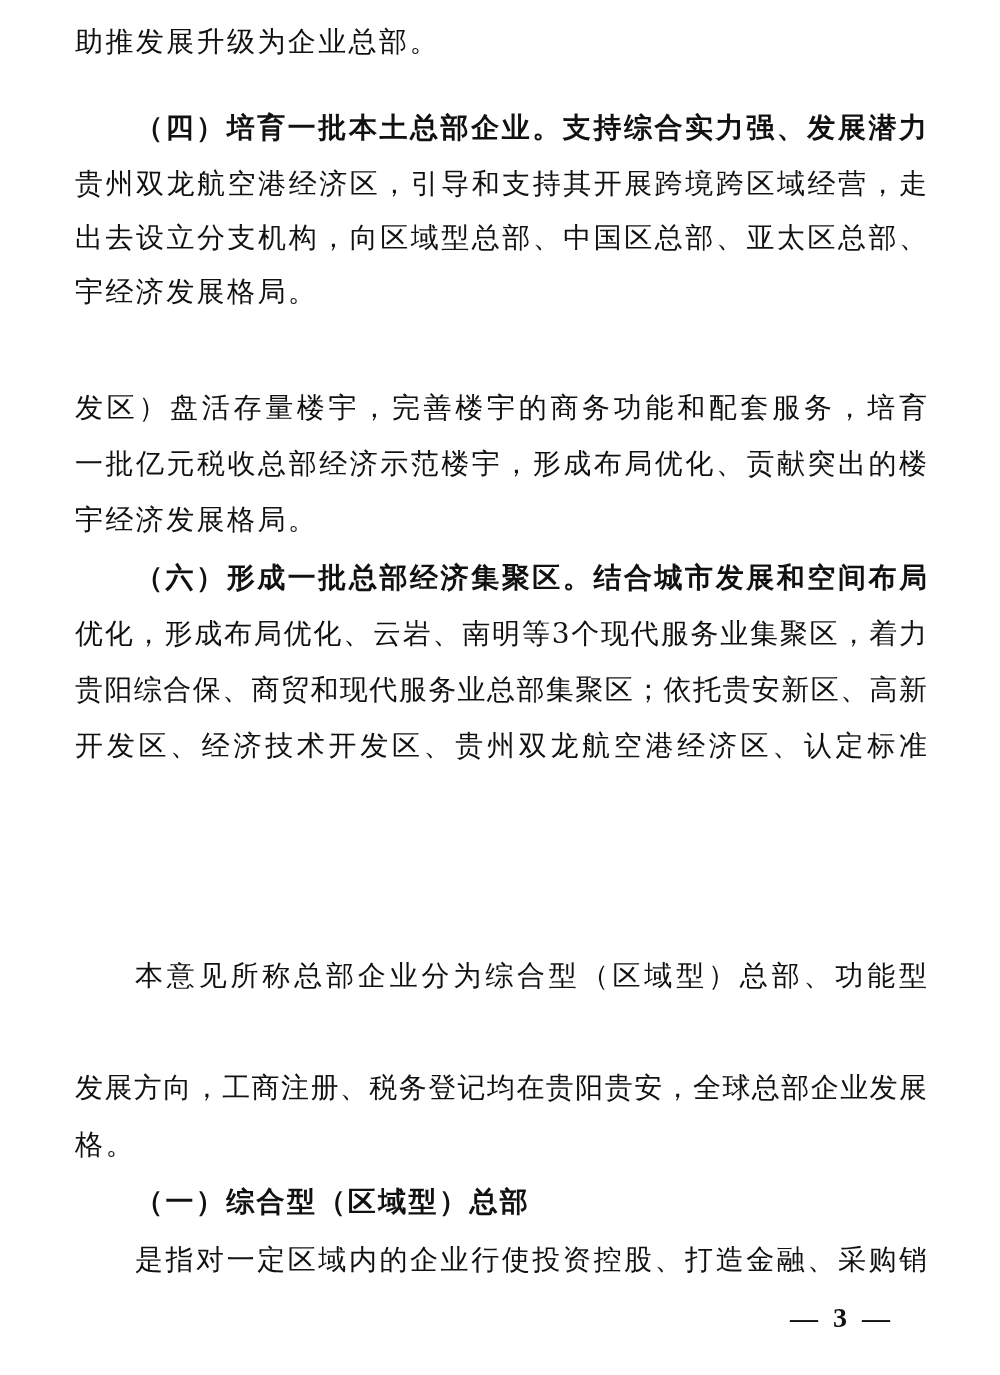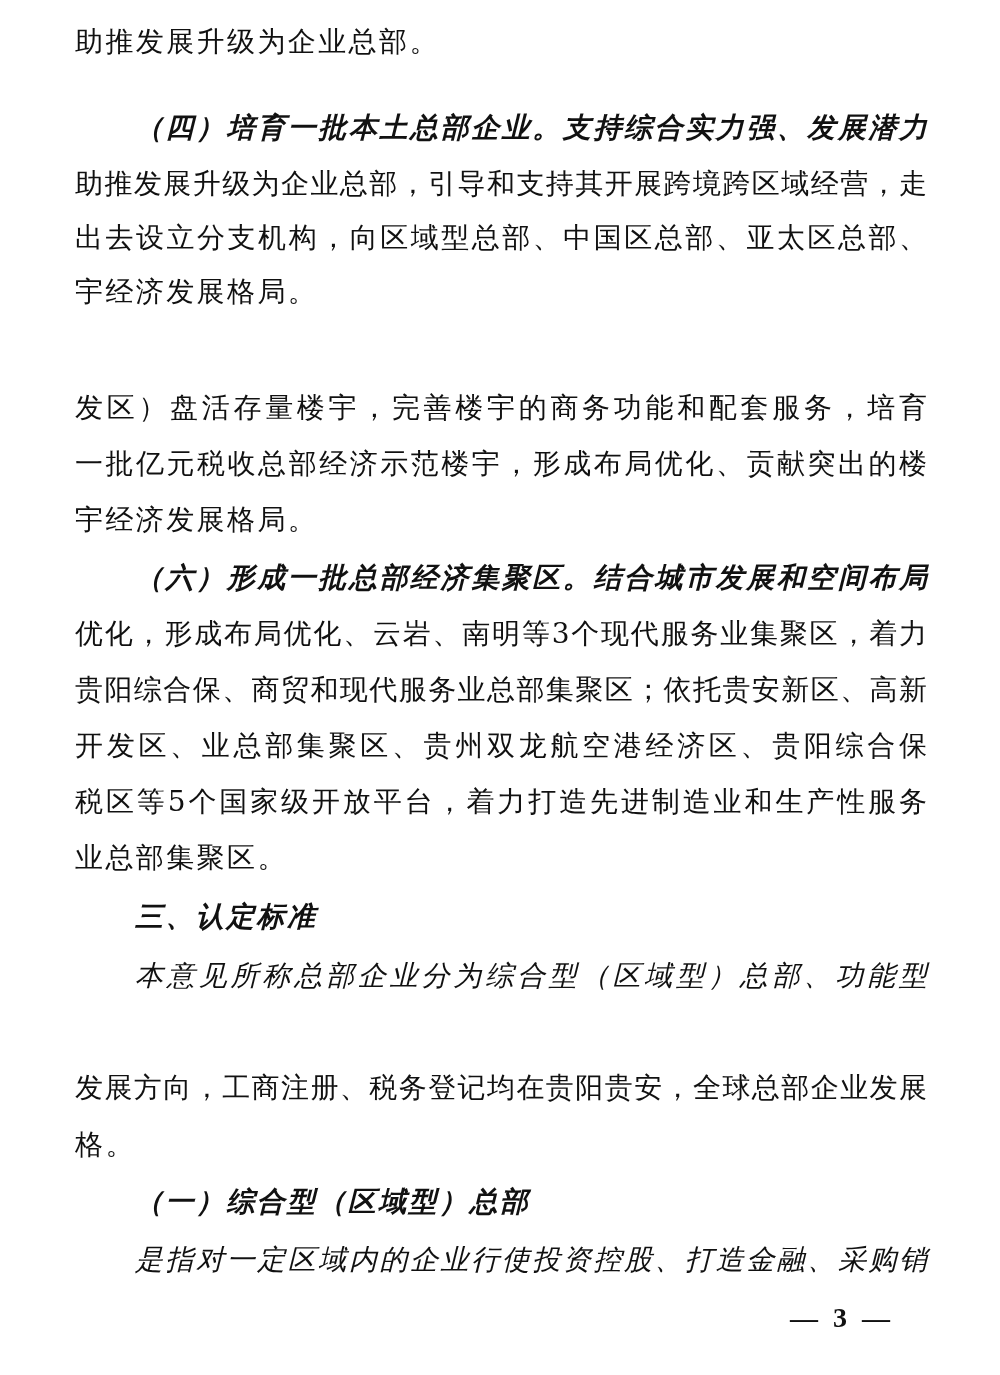--- a/index.html
+++ b/index.html
@@ -2,44 +2,41 @@
 <html><head>
 <meta charset="utf-8">
 <style>
   html, body { margin:0; padding:0; background:#ffffff; }
   body { width:1000px; height:1375px; position:relative; overflow:hidden;
          font-family:"DejaVu Serif", "Liberation Serif", serif; color:#111; }
   .page { position:absolute; left:0; top:0; width:960px; height:1375px; background:#fff; }
   .line { position:absolute; left:75px; width:852px; height:40px; font-size:28px; line-height:40px;
           white-space:nowrap; overflow:visible; text-align:justify; text-align-last:justify; }
   .line.short { text-align:left; text-align-last:left; letter-spacing:2.4px; }
-  .indent { left:135px; width:792px;font-style:italic; }
+  .indent { left:135px; width:792px; }
   .bold-lead { font-weight:bold; }
   .heading { font-family:"DejaVu Sans", "Liberation Sans", sans-serif; font-weight:bold; letter-spacing:1px; }
   .pagenum { position:absolute; left:790px; top:1298px; font-size:28px; line-height:40px;
              font-family:"Liberation Serif", serif; font-weight:bold; letter-spacing:4px; }
 </style>
 </head>
 <body>
 
 <div class="page">
   <div class="line short" style="top:22px">助推发展升级为企业总部。</div>
   <div class="line indent bold-lead" style="top:108px">（四）培育一批本土总部企业。支持综合实力强、发展潜力</div>
-  <div class="line" style="top:164px">助推发展升级为企业总部，引导和支持其开展跨境跨区域经营，走</div>
+  <div class="line" style="top:164px">贵州双龙航空港经济区，引导和支持其开展跨境跨区域经营，走</div>
   <div class="line" style="top:218px">出去设立分支机构，向区域型总部、中国区总部、亚太区总部、</div>
   <div class="line short" style="top:272px">宇经济发展格局。</div>
   <div class="line" style="top:388px">发区）盘活存量楼宇，完善楼宇的商务功能和配套服务，培育</div>
   <div class="line" style="top:444px">一批亿元税收总部经济示范楼宇，形成布局优化、贡献突出的楼</div>
   <div class="line short" style="top:500px">宇经济发展格局。</div>
   <div class="line indent bold-lead" style="top:558px">（六）形成一批总部经济集聚区。结合城市发展和空间布局</div>
   <div class="line" style="top:614px">优化，形成布局优化、云岩、南明等3个现代服务业集聚区，着力</div>
   <div class="line" style="top:670px">贵阳综合保、商贸和现代服务业总部集聚区；依托贵安新区、高新</div>
-  <div class="line" style="top:726px">开发区、业总部集聚区、贵州双龙航空港经济区、贵阳综合保</div>
-  <div class="line" style="top:782px">税区等5个国家级开放平台，着力打造先进制造业和生产性服务</div>
-  <div class="line short" style="top:838px">业总部集聚区。</div>
-  <div class="line indent short heading" style="top:897px">三、认定标准</div>
+  <div class="line" style="top:726px">开发区、经济技术开发区、贵州双龙航空港经济区、认定标准</div>
   <div class="line indent" style="top:956px">本意见所称总部企业分为综合型（区域型）总部、功能型</div>
   <div class="line" style="top:1068px">发展方向，工商注册、税务登记均在贵阳贵安，全球总部企业发展</div>
   <div class="line short" style="top:1125px">格。</div>
   <div class="line indent short bold-lead" style="top:1182px">（一）综合型（区域型）总部</div>
   <div class="line indent" style="top:1240px">是指对一定区域内的企业行使投资控股、打造金融、采购销</div>
   <div class="pagenum">— 3 —</div>
 </div>
 
 </body></html>

